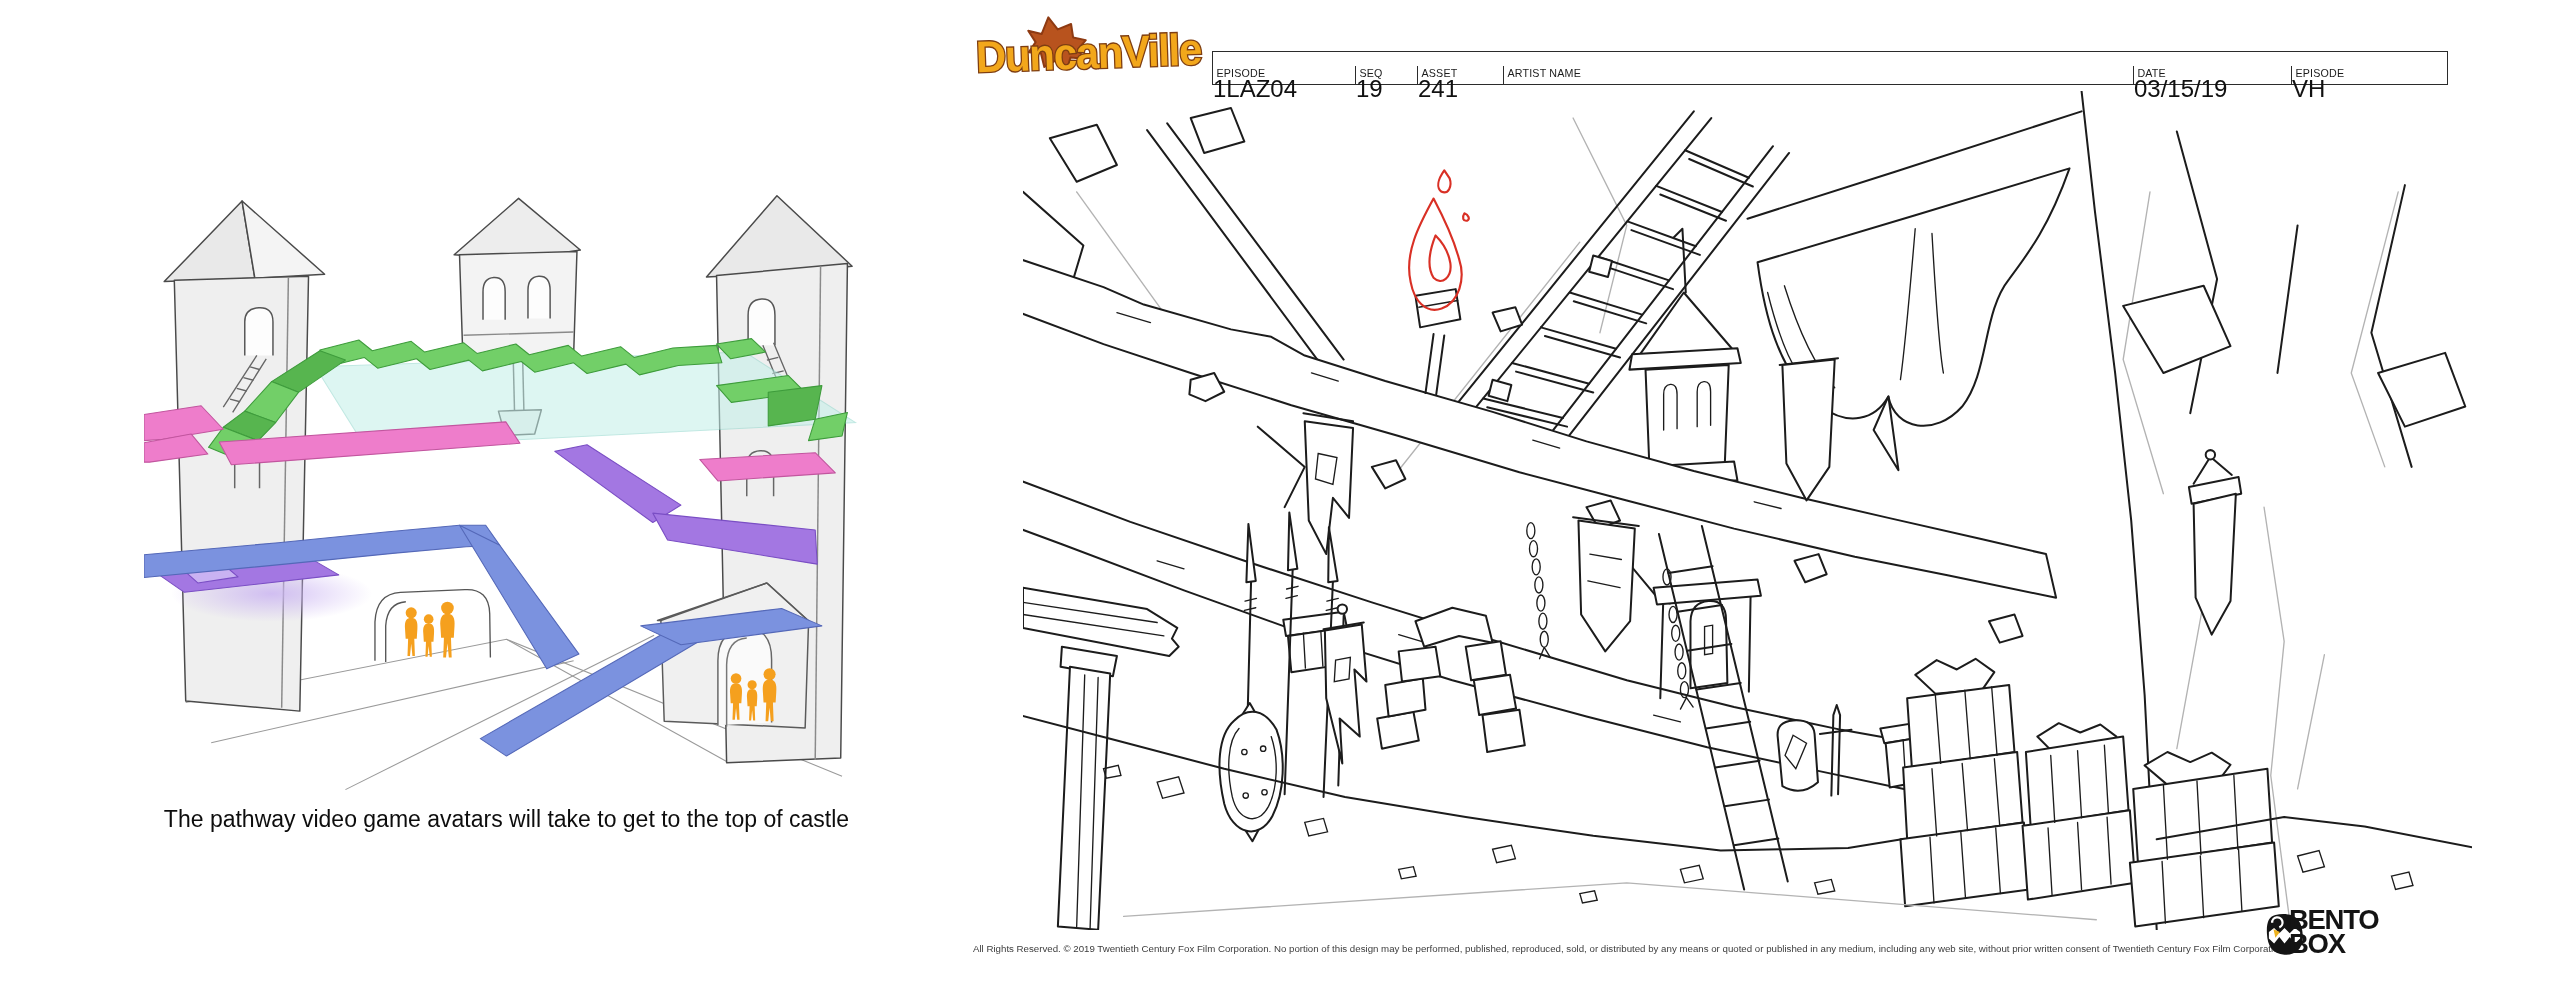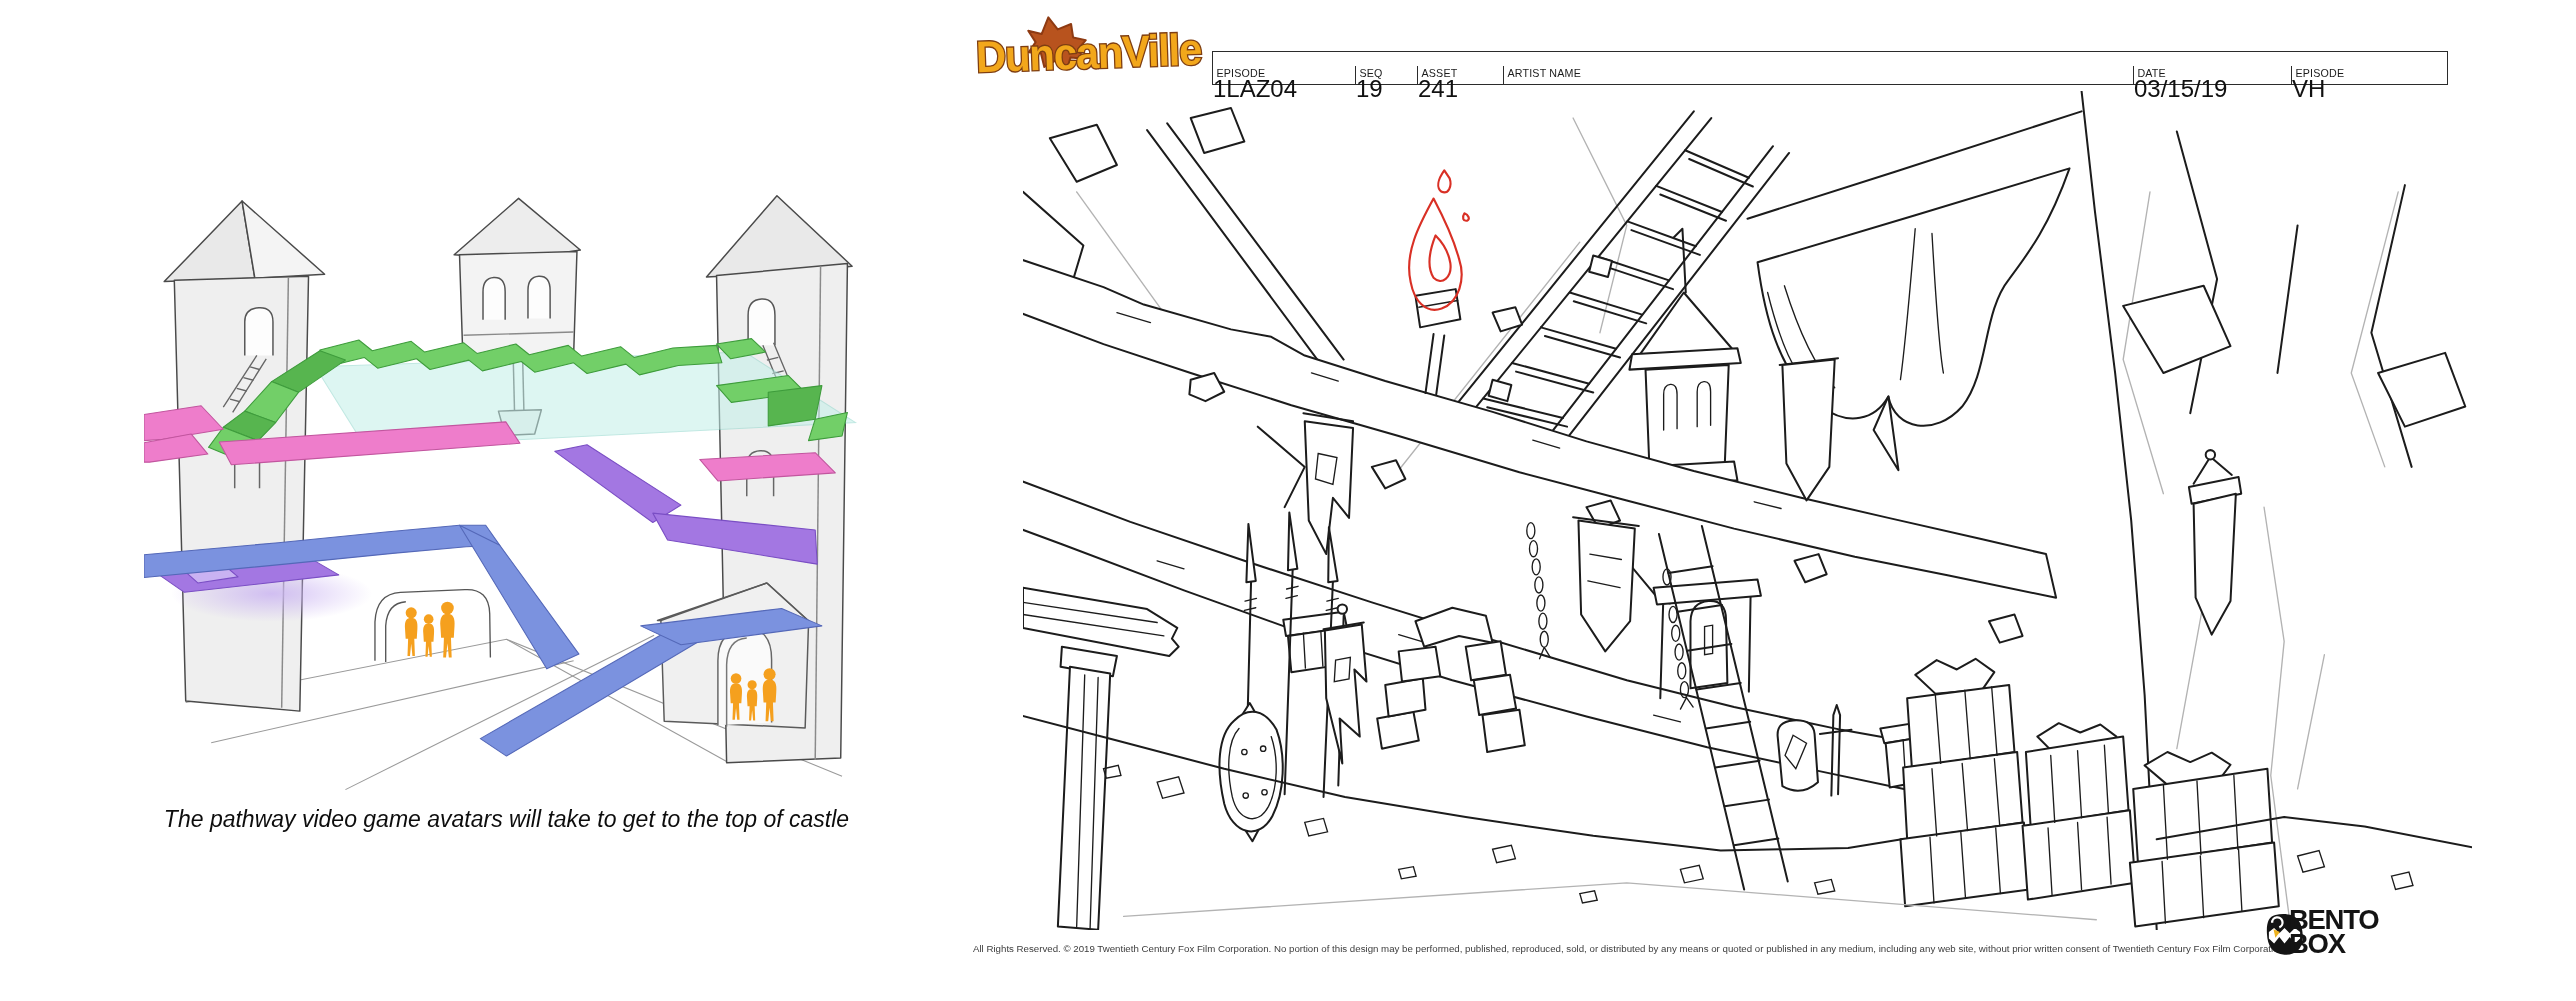--- a/index.html
+++ b/index.html
@@ -9,21 +9,21 @@
   #logo{position:absolute;left:969px;top:12px;width:239px;height:79px;}
   #prod-table{position:absolute;left:1212px;top:51px;width:1236px;height:34px;
               border:1.3px solid #2b2b2b;box-sizing:border-box;background:#fff;}
   .cell{position:absolute;top:14px;bottom:0;border-left:1.3px solid #2b2b2b;box-sizing:border-box;}
   .cell.first{border-left:none;}
   .lbl{position:absolute;left:3.4px;top:0.7px;font-size:10.7px;color:#1c1c1c;letter-spacing:0.2px;}
   .val{position:absolute;left:0;right:0;top:8.7px;font-size:24px;color:#111;}
   
   #left-sketch{position:absolute;left:144px;top:191px;width:725px;height:604px;}
   #caption{position:absolute;left:144px;top:806px;width:725px;text-align:center;
-           font-size:23px;color:#0d0d0d;font-style:italic;}
+           font-size:23px;color:#0d0d0d;}
   
   #right-art{position:absolute;left:1023px;top:91px;width:1449px;height:839px;}
   
   #copyright{position:absolute;left:973px;top:943px;width:1283px;text-align:center;
              font-size:9.7px;color:#3c3c3c;white-space:nowrap;}
   #bento{position:absolute;left:2265px;top:908px;width:174px;height:60px;}
   #bento .head{position:absolute;left:0;top:2.7px;width:39px;height:47px;}
   #bento .words{position:absolute;left:24px;top:0;color:#141414;font-weight:bold;
                 font-size:27.5px;line-height:23px;letter-spacing:-1.3px;transform:scaleY(1.02);
                 transform-origin:top left;}

